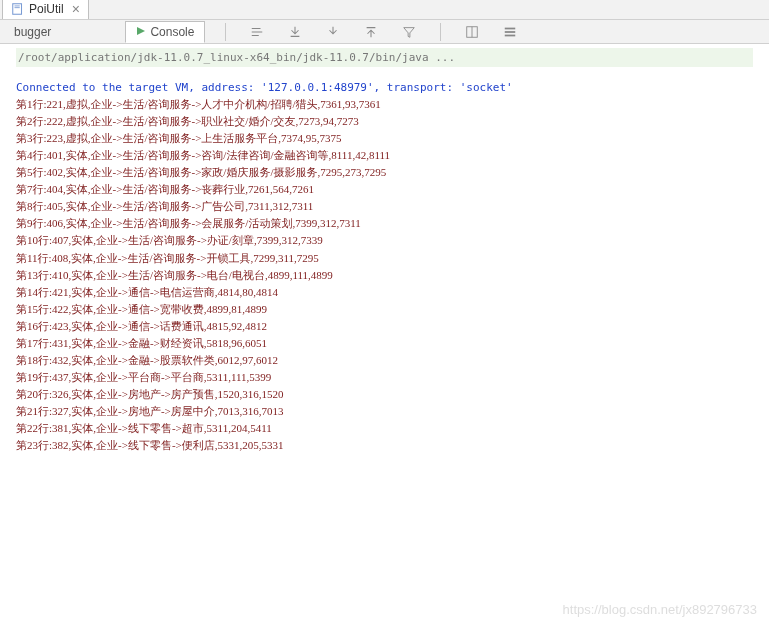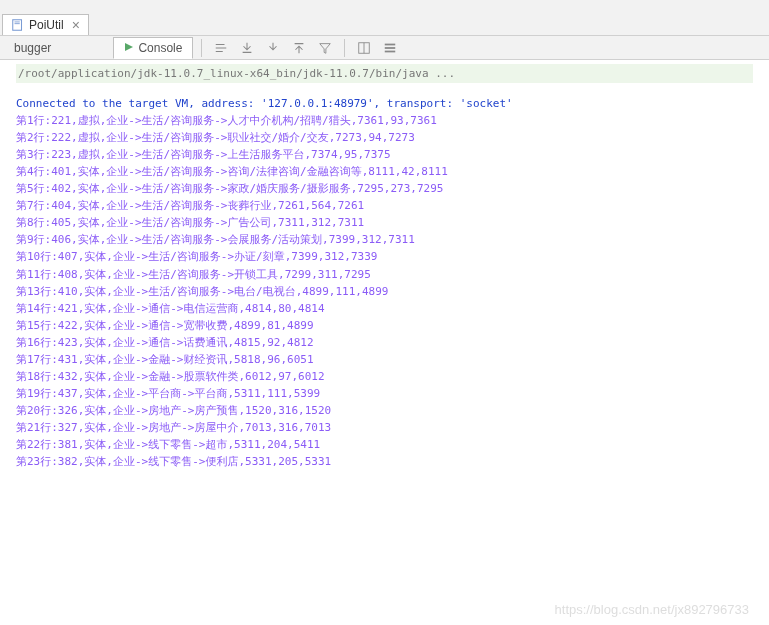--- a/index.html
+++ b/index.html
@@ -1,31 +1,31 @@
 <!DOCTYPE html>
 <html><head>
   <meta charset="utf-8">
   <style>
     * { margin: 0; padding: 0; box-sizing: border-box; }
     body { font-family: "Segoe UI", Arial, sans-serif; font-size: 12px; background: #fff; width: 769px; height: 625px; overflow: hidden; }
-    .tab-bar { background: #f2f2f2; border-bottom: 1px solid #d0d0d0; height: 36px; display: flex; align-items: flex-end; padding-left: 2px; }
+    .tab-bar { background: #f2f2f2; border-bottom: 1px solid #d0d0d0; height: 20px; display: flex; align-items: flex-end; padding-left: 2px; }
     .tab { background: #fff; border: 1px solid #c0c0c0; border-bottom: none; padding: 3px 8px; display: flex; align-items: center; gap: 4px; font-size: 12px; color: #333; }
     .tab-icon { width: 14px; height: 14px; display: inline-flex; }
     .tab-close { color: #888; margin-left: 4px; font-size: 14px; line-height: 1; }
-    .toolbar { background: #f2f2f2; border-bottom: 1px solid #d0d0d0; height: 24px; display: flex; align-items: center; gap: 4px; padding: 0 4px; }
+    .toolbar { background: #f2f2f2; border-bottom: 1px solid #d0d0d0; height: 24px; display: flex; align-items: center; gap: 16px; padding: 0 4px; }
     .sub-tab { padding: 3px 10px; font-size: 12px; color: #555; display: flex; align-items: center; gap: 4px; }
     .sub-tab.active { background: #fff; border: 1px solid #c0c0c0; border-bottom: 1px solid #fff; margin-bottom: -1px; margin-left: 48px; }
     .tool-sep { width: 1px; height: 18px; background: #c8c8c8; margin: 0 4px; }
     .tool-btn { width: 22px; height: 22px; display: inline-flex; align-items: center; justify-content: center; color: #888; cursor: pointer; }
     .tool-btn svg { width: 14px; height: 14px; }
     .console { padding: 4px 16px; font-family: "Consolas", "Menlo", monospace; font-size: 11px; line-height: 1.55; overflow: hidden; height: calc(625px - 48px); }
     .line1 { color: #777; background: #edf6ea; padding: 1px 2px; }
     .line2 { color: #2244cc; margin-top: 12px; }
-    .dataline { color: #8b5cf6; white-space: pre; }
-    .watermark { position: absolute; bottom: 8px; right: 20px; color: rgba(120,120,120,0.25); font-size: 13px; font-family: Arial, sans-serif; }
+    .dataline { color: #7f1d1d; white-space: pre; font-family: Liberation Serif, serif; }
+    .watermark { position: absolute; bottom: 8px; right: 12px; color: rgba(120,120,120,0.25); font-size: 13px; font-family: Arial, sans-serif; }
     .play-icon-sm { color: #59a869; }
   </style>
 </head>
 <body>
 
 <div class="tab-bar">
   <div class="tab">
     <span class="tab-icon">
       <svg viewBox="0 0 16 16">
           <rect x="2" y="2" width="10" height="12" fill="none" stroke="#7a9bd4" stroke-width="1.2"></rect>

